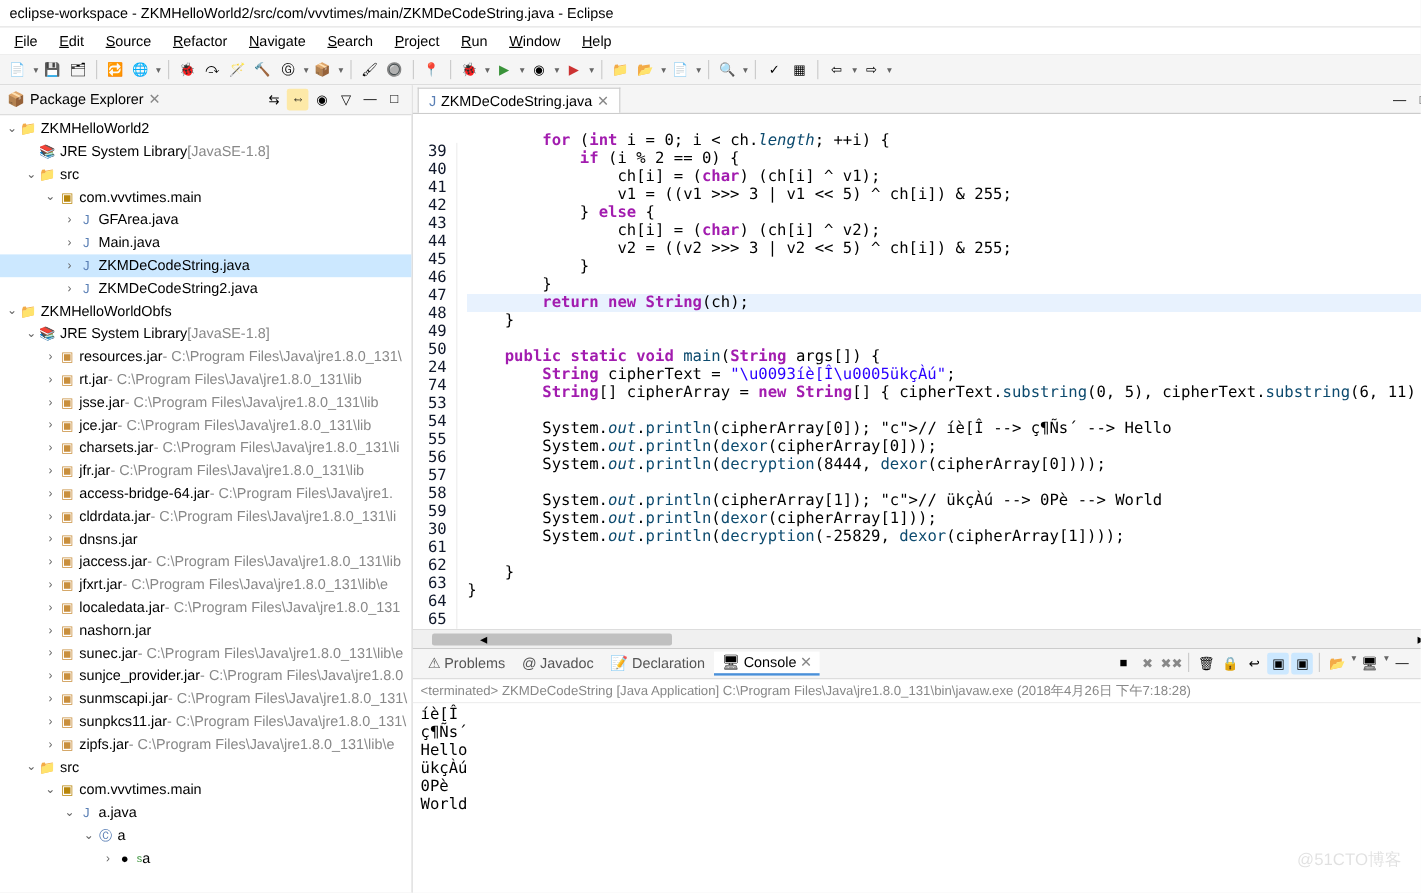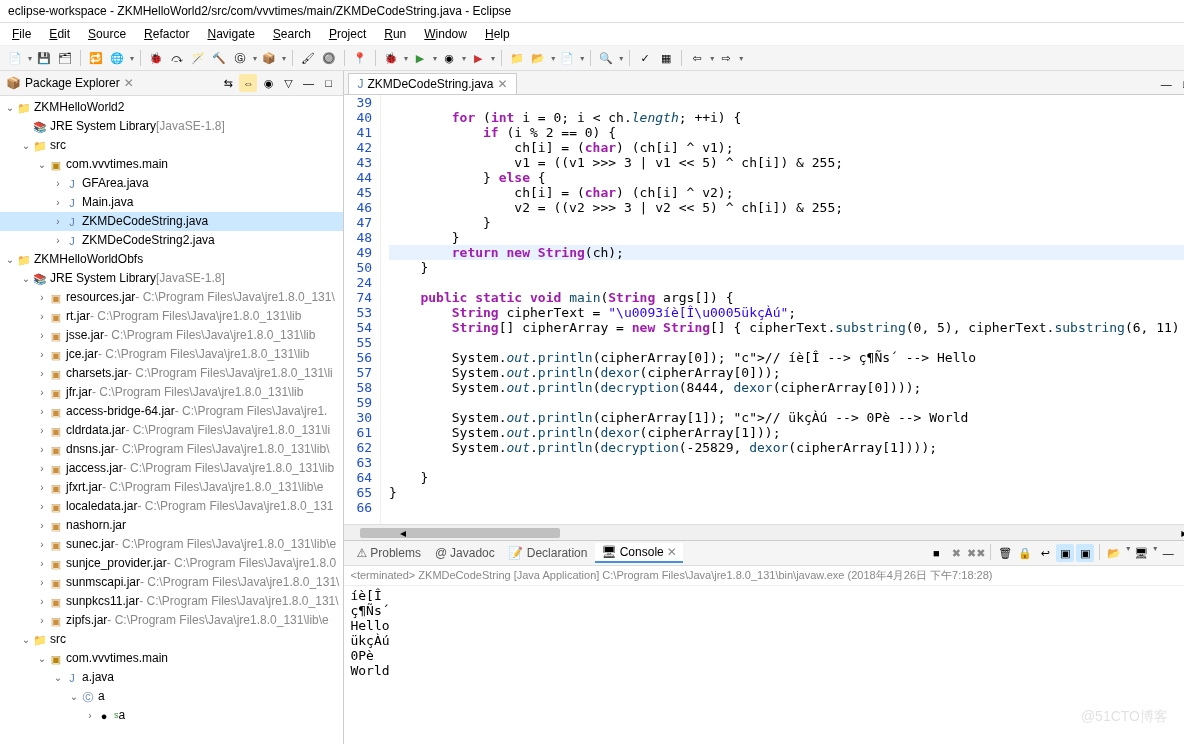--- a/index.html
+++ b/index.html
@@ -18,21 +18,21 @@
 .tree { flex: 1; overflow: auto; padding: 2px 0; font-size: 12px; }
 .tree-item { display: flex; align-items: center; padding: 1px 4px; white-space: nowrap; cursor: default; line-height: 17px; }
 .tree-item.selected { background: #cce8ff; }
 .tw { display: inline-block; width: 12px; text-align: center; color: #666; font-size: 10px; cursor: pointer; }
 .ticon { display: inline-block; width: 16px; height: 16px; margin-right: 2px; text-align: center; font-size: 11px; }
 .gray { color: #888; }
 .editor-area { flex: 1; display: flex; flex-direction: column; background: #fff; }
 .editor-tabs { background: #f5f5f5; padding: 2px 4px 0 4px; display: flex; align-items: center; border-bottom: 1px solid #ccc; justify-content: space-between; }
 .etab { background: #fff; padding: 3px 8px; border: 1px solid #ccc; border-bottom: none; display: flex; align-items: center; gap: 4px; font-size: 12px; }
 .editor-content { flex: 1; display: flex; overflow: auto; background: #fff; font-family: Consolas, monospace; font-size: 13px; line-height: 15px; }
-.gutter { background: #fff; color: #1d4ed8; text-align: right; padding: 0 8px 0 12px; user-select: none; border-right: 1px solid #eee; }
+.gutter { background: #fff; color: #0f172a; text-align: right; padding: 0 8px 0 12px; user-select: none; border-right: 1px solid #eee; margin-top: 24px; }
 .code { padding: 0 8px; white-space: pre; flex: 1; }
 .code .k { color: #a21caf; font-weight: bold; }
 .code .s { color: #2a00ff; }
 .code .f { color: #0c4a6e; font-style: italic; }
 .hl-line { background: #e8f2fe; display: inline-block; width: 100%; }
 .console-area { height: 204px; border-top: 1px solid #ccc; display: flex; flex-direction: column; background: #fff; }
 .console-tabs { background: #f5f5f5; padding: 2px 6px; display: flex; align-items: center; justify-content: space-between; border-bottom: 1px solid #ddd; font-size: 12px; }
 .ctab { padding: 2px 6px; display: inline-flex; align-items: center; gap: 3px; color: #555; cursor: pointer; }
 .ctab.active { background: #fff; border-bottom: 2px solid #4a90d9; color: #000; }
 .console-status { padding: 2px 6px; color: #888; font-size: 11px; border-bottom: 1px solid #eee; }
@@ -145,21 +145,21 @@
         <div class="tree-item" style="padding-left: 4px;"><span class="tw">⌄</span><span class="ticon icon-folder">📁</span>ZKMHelloWorldObfs</div>
         <div class="tree-item" style="padding-left: 20px;"><span class="tw">⌄</span><span class="ticon icon-lib">📚</span>JRE System Library<span class="gray"> [JavaSE-1.8]</span></div>
         <div class="tree-item" style="padding-left: 36px;"><span class="tw">›</span><span class="ticon icon-jar">▣</span>resources.jar<span class="gray"> - C:\Program Files\Java\jre1.8.0_131\</span></div>
         <div class="tree-item" style="padding-left: 36px;"><span class="tw">›</span><span class="ticon icon-jar">▣</span>rt.jar<span class="gray"> - C:\Program Files\Java\jre1.8.0_131\lib</span></div>
         <div class="tree-item" style="padding-left: 36px;"><span class="tw">›</span><span class="ticon icon-jar">▣</span>jsse.jar<span class="gray"> - C:\Program Files\Java\jre1.8.0_131\lib</span></div>
         <div class="tree-item" style="padding-left: 36px;"><span class="tw">›</span><span class="ticon icon-jar">▣</span>jce.jar<span class="gray"> - C:\Program Files\Java\jre1.8.0_131\lib</span></div>
         <div class="tree-item" style="padding-left: 36px;"><span class="tw">›</span><span class="ticon icon-jar">▣</span>charsets.jar<span class="gray"> - C:\Program Files\Java\jre1.8.0_131\li</span></div>
         <div class="tree-item" style="padding-left: 36px;"><span class="tw">›</span><span class="ticon icon-jar">▣</span>jfr.jar<span class="gray"> - C:\Program Files\Java\jre1.8.0_131\lib</span></div>
         <div class="tree-item" style="padding-left: 36px;"><span class="tw">›</span><span class="ticon icon-jar">▣</span>access-bridge-64.jar<span class="gray"> - C:\Program Files\Java\jre1.</span></div>
         <div class="tree-item" style="padding-left: 36px;"><span class="tw">›</span><span class="ticon icon-jar">▣</span>cldrdata.jar<span class="gray"> - C:\Program Files\Java\jre1.8.0_131\li</span></div>
-        <div class="tree-item" style="padding-left: 36px;"><span class="tw">›</span><span class="ticon icon-jar">▣</span>dnsns.jar<span class="gray"> - C:\Program Files\Java\jre1.8.0_131\lib\</span></div>
+        <div class="tree-item" style="padding-left: 36px;"><span class="tw">›</span><span class="ticon icon-jar">▣</span>dnsns.jar</div>
         <div class="tree-item" style="padding-left: 36px;"><span class="tw">›</span><span class="ticon icon-jar">▣</span>jaccess.jar<span class="gray"> - C:\Program Files\Java\jre1.8.0_131\lib</span></div>
         <div class="tree-item" style="padding-left: 36px;"><span class="tw">›</span><span class="ticon icon-jar">▣</span>jfxrt.jar<span class="gray"> - C:\Program Files\Java\jre1.8.0_131\lib\e</span></div>
         <div class="tree-item" style="padding-left: 36px;"><span class="tw">›</span><span class="ticon icon-jar">▣</span>localedata.jar<span class="gray"> - C:\Program Files\Java\jre1.8.0_131</span></div>
         <div class="tree-item" style="padding-left: 36px;"><span class="tw">›</span><span class="ticon icon-jar">▣</span>nashorn.jar</div>
         <div class="tree-item" style="padding-left: 36px;"><span class="tw">›</span><span class="ticon icon-jar">▣</span>sunec.jar<span class="gray"> - C:\Program Files\Java\jre1.8.0_131\lib\e</span></div>
         <div class="tree-item" style="padding-left: 36px;"><span class="tw">›</span><span class="ticon icon-jar">▣</span>sunjce_provider.jar<span class="gray"> - C:\Program Files\Java\jre1.8.0</span></div>
         <div class="tree-item" style="padding-left: 36px;"><span class="tw">›</span><span class="ticon icon-jar">▣</span>sunmscapi.jar<span class="gray"> - C:\Program Files\Java\jre1.8.0_131\</span></div>
         <div class="tree-item" style="padding-left: 36px;"><span class="tw">›</span><span class="ticon icon-jar">▣</span>sunpkcs11.jar<span class="gray"> - C:\Program Files\Java\jre1.8.0_131\</span></div>
         <div class="tree-item" style="padding-left: 36px;"><span class="tw">›</span><span class="ticon icon-jar">▣</span>zipfs.jar<span class="gray"> - C:\Program Files\Java\jre1.8.0_131\lib\e</span></div>
         <div class="tree-item" style="padding-left: 20px;"><span class="tw">⌄</span><span class="ticon icon-folder">📁</span>src</div>

